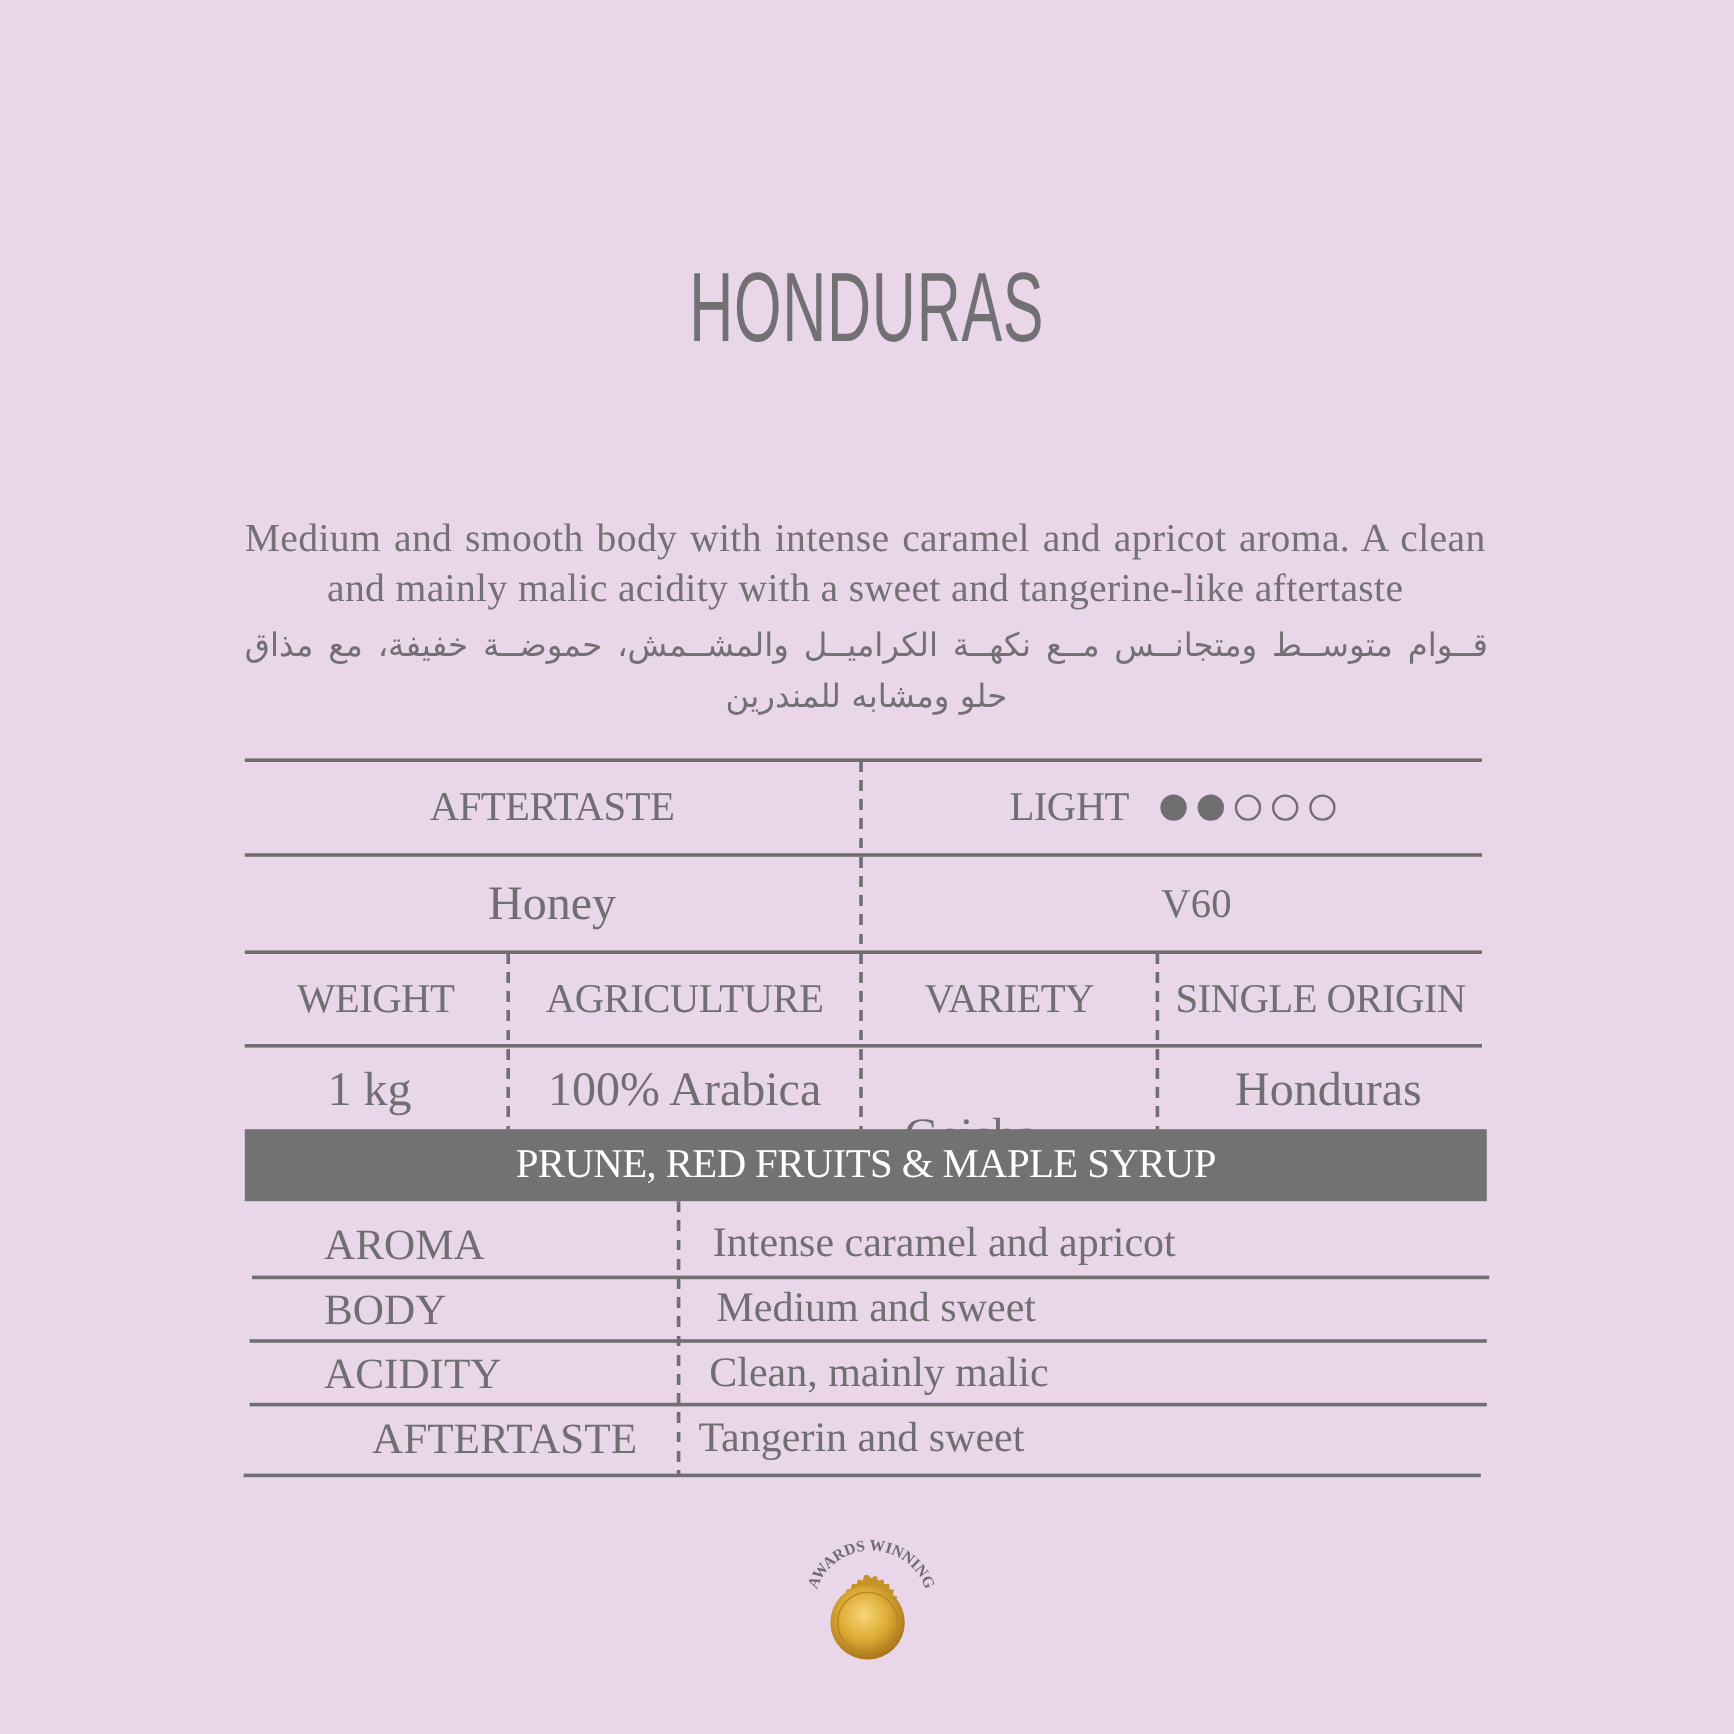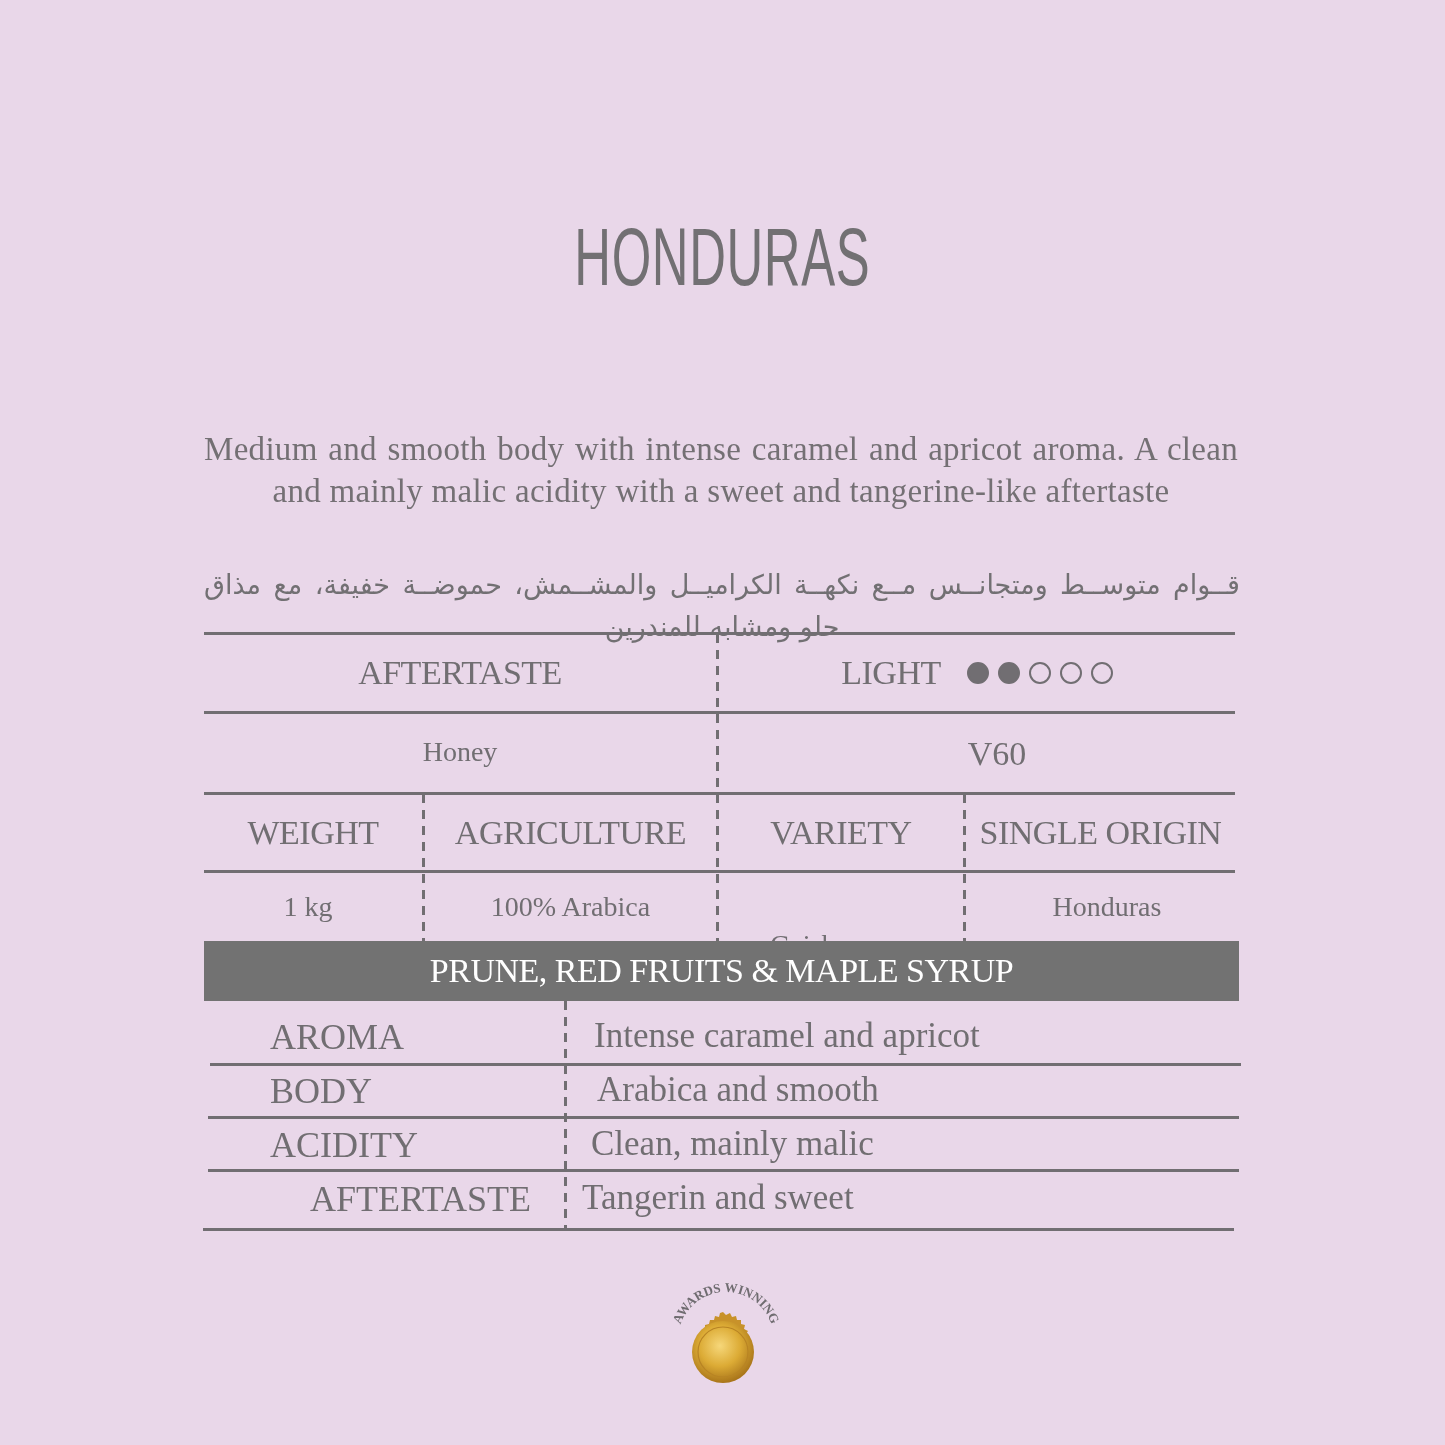--- a/index.html
+++ b/index.html
@@ -30,33 +30,32 @@
       color: #747074;
       letter-spacing: 0.3px;
       margin-top: 44px;
     }
     .desc-ar {
       left: 204px; width: 1036px; top: 518px;
       font-family: "DejaVu Sans", sans-serif;
       font-size: 27px; line-height: 42px;
       direction: rtl; text-align: justify; text-align-last: center;
       color: #727073;
-      margin-top: 46px;
     }
     .hline { position: absolute; height: 3px; background: #716e72; }
     .vdash {
       position: absolute; width: 3px;
       background: repeating-linear-gradient(to bottom, #716e72 0 9px, transparent 9px 16px);
     }
     .cell {
       position: absolute; display: flex; align-items: center; justify-content: center;
       white-space: nowrap; color: #716e72;
     }
     .hdr { font-family: "Liberation Serif", serif; font-size: 34px; letter-spacing: -0.5px; }
-    .val { font-family: "Liberation Serif", serif; font-size: 28px; }
+    .val { font-family: "Liberation Serif", serif; font-size: 40px; }
     .dots { display: inline-flex; gap: 9px; margin-left: 26px; align-items: center; }
     .dot { width: 18px; height: 18px; border-radius: 50%; border: 2.5px solid #716e72; box-sizing: content-box; }
     .dot.filled { background: #716e72; }
     .banner {
       left: 204px; top: 941px; width: 1035px; height: 60px;
       background: #727272;
       display: flex; align-items: center; justify-content: center;
       color: #ffffff;
       font-family: "Liberation Serif", serif;
       font-size: 34px; letter-spacing: -0.5px;
@@ -129,21 +128,21 @@
 
   <div class="hline" style="left:210px; top:1063px; width:1031px;"></div>
   <div class="hline" style="left:208px; top:1116px; width:1031px;"></div>
   <div class="hline" style="left:208px; top:1169px; width:1031px;"></div>
   <div class="hline" style="left:203px; top:1228px; width:1031px;"></div>
 
   <div class="flav-label" style="top:1016px;font-family:Liberation Serif, serif;">AROMA</div>
   <div class="flav-val" style="left:594px; top:1016px;">Intense caramel and apricot</div>
 
   <div class="flav-label" style="top:1070px;">BODY</div>
-  <div class="flav-val" style="left:597px; top:1070px;">Arabica and smooth</div>
+  <div class="flav-val" style="left:597px; top:1070px;">Medium and sweet</div>
 
   <div class="flav-label" style="top:1124px;">ACIDITY</div>
   <div class="flav-val" style="left:591px; top:1124px;">Clean, mainly malic</div>
 
   <div class="flav-label" style="top:1178px;margin-left:40px;">AFTERTASTE</div>
   <div class="flav-val" style="left:582px; top:1178px;">Tangerin and sweet</div>
 </div>
 
 <div class="abs badge">
   <svg width="130" height="120" viewBox="0 0 130 120">

